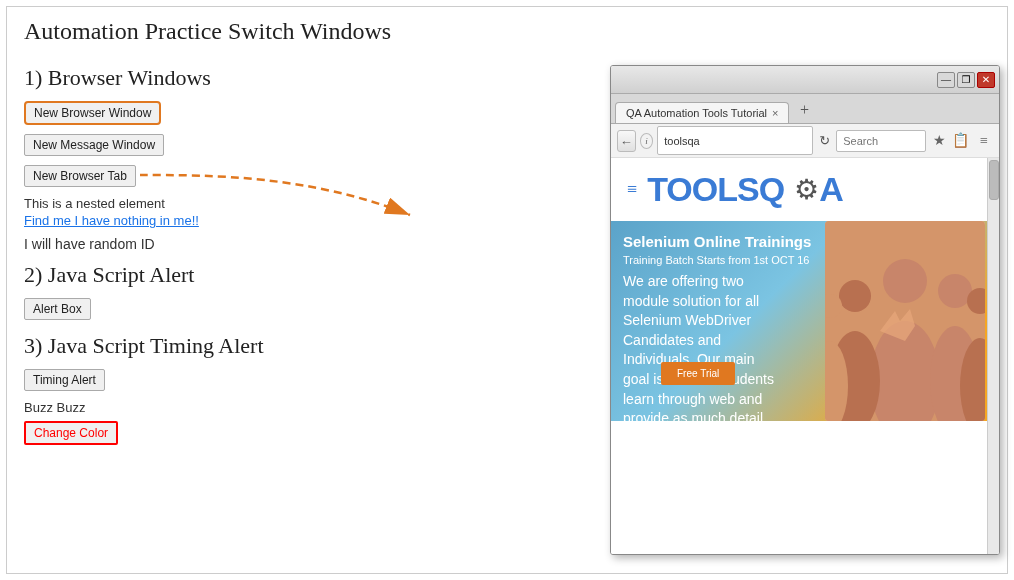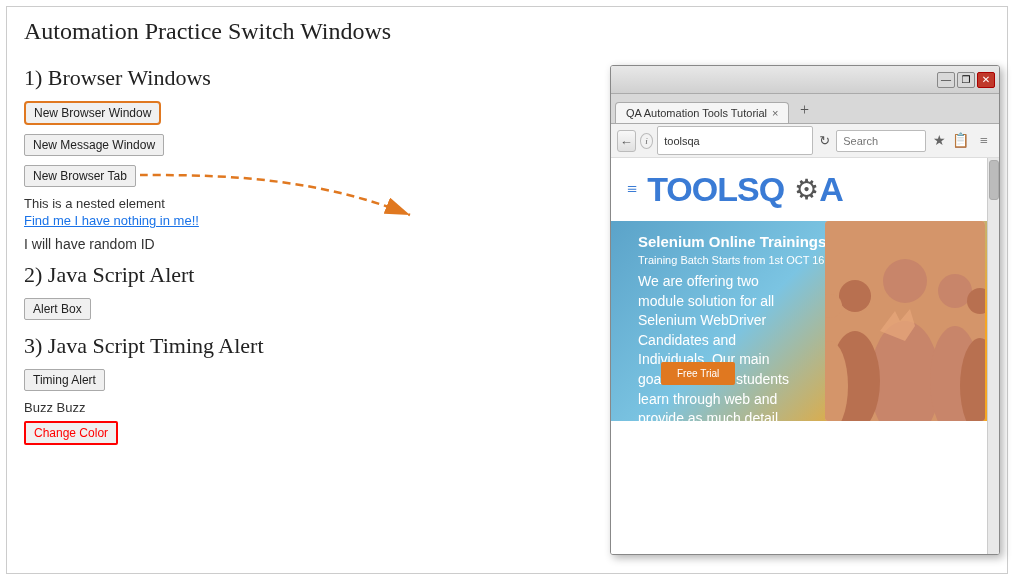--- a/index.html
+++ b/index.html
@@ -325,21 +325,20 @@
       position: relative;
       height: 200px;
       overflow: hidden;
     }
 
     .banner-text-block {
       position: absolute;
       left: 12px;
       top: 12px;
       color: white;
-      margin-left: 15px;
     }
 
     .banner-title {
       font-size: 15px;
       font-weight: bold;
       font-family: Arial, sans-serif;
       margin-bottom: 4px;
     }
 
     .banner-subtitle {

